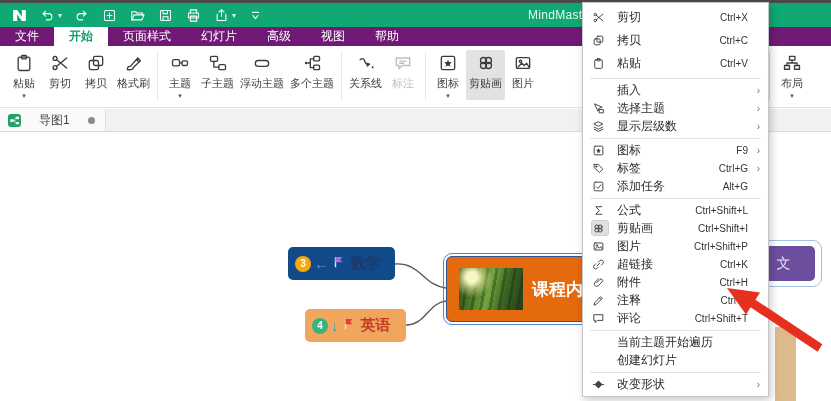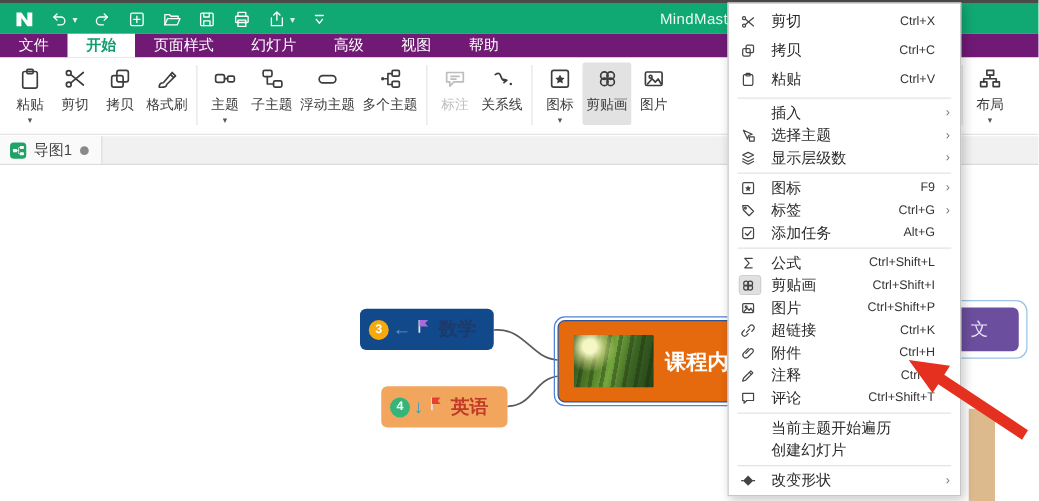--- a/index.html
+++ b/index.html
@@ -31,21 +31,21 @@
   .rbtn .ric svg { width:20px; height:20px; stroke:currentColor; fill:none; stroke-width:1.6; stroke-linecap:round; stroke-linejoin:round; }
   .rlabel { font-size:11px; color:#3c3c3c; margin-top:3px; white-space:nowrap; }
   .rbtn.has-caret::after { content:"▾"; font-size:7px; color:#555; margin-top:1px; }
   .rbtn.disabled .ric, .rbtn.disabled .rlabel { color:#bdbdbd; }
   .rbtn.highlight { background:#e2e2e2; }
   .layout-btn { position:absolute; left:774px; top:50px; }
   .ribbon-right-sep { position:absolute; left:769px; top:52px; width:1px; height:48px; background:#d9d9d9; }
 
   
   .doctabs { position:absolute; left:0; top:109px; width:831px; height:23px; background:#f1f1f1; border-bottom:1px solid #dcdcdc; display:flex; }
-  .doctab { display:flex; align-items:center; gap:6px; background:#fafafa; border-right:1px solid #dcdcdc; padding:0 10px 0 8px; font-size:12px; color:#444; }
+  .doctab { display:flex; align-items:center; gap:18px; background:#fafafa; border-right:1px solid #dcdcdc; padding:0 10px 0 8px; font-size:12px; color:#444; }
   .doctab .dicon { width:13px; height:13px; border-radius:3px; background:#21a366; display:flex; align-items:center; justify-content:center; color:#fff; font-size:9px; line-height:1; }
   .doctab .ddot { width:7px; height:7px; border-radius:50%; background:#8a8a8a; }
 
   
   .canvas { position:absolute; left:0; top:132px; width:831px; height:269px; background:#fff; }
   .connectors { position:absolute; left:0; top:0; width:831px; height:401px; pointer-events:none; }
 
   .node { position:absolute; display:flex; align-items:center; border-radius:5px; }
   .node-math { left:288px; top:247px; width:107px; height:33px; background:#11498a; padding-left:7px; gap:3px; }
   .node-math .ntext { color:#1c3a6b; font-size:15px; font-weight:bold; margin-left:2px; }
@@ -369,31 +369,31 @@
         </div>
       <div class="rbtn">
           <span class="ric"><svg viewBox="0 0 24 24">
               <use href="#i-multi"></use>
             </svg></span>
           <span class="rlabel">多个主题</span>
         </div>
     </div>
     <div class="rsep"></div>
     <div class="rgroup">
+      <div class="rbtn">
+          <span class="ric"><svg viewBox="0 0 24 24">
+              <use href="#i-relation"></use>
+            </svg></span>
+          <span class="rlabel">关系线</span>
+        </div>
       <div class="rbtn disabled">
           <span class="ric"><svg viewBox="0 0 24 24">
               <use href="#i-callout"></use>
             </svg></span>
           <span class="rlabel">标注</span>
-        </div>
-      <div class="rbtn">
-          <span class="ric"><svg viewBox="0 0 24 24">
-              <use href="#i-relation"></use>
-            </svg></span>
-          <span class="rlabel">关系线</span>
         </div>
     </div>
     <div class="rsep"></div>
     <div class="rgroup">
       <div class="rbtn has-caret">
           <span class="ric"><svg viewBox="0 0 24 24">
               <use href="#i-mark"></use>
             </svg></span>
           <span class="rlabel">图标</span>
         </div>

